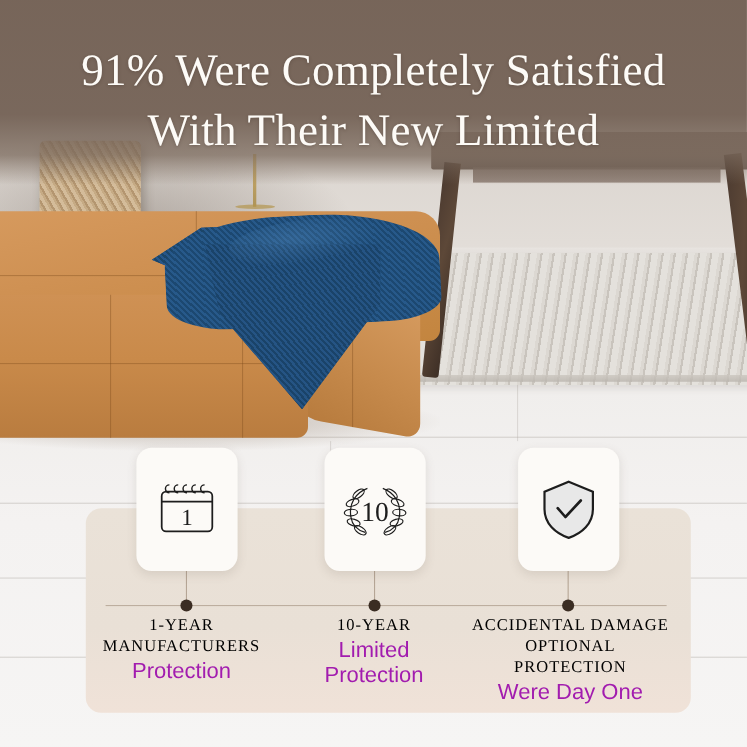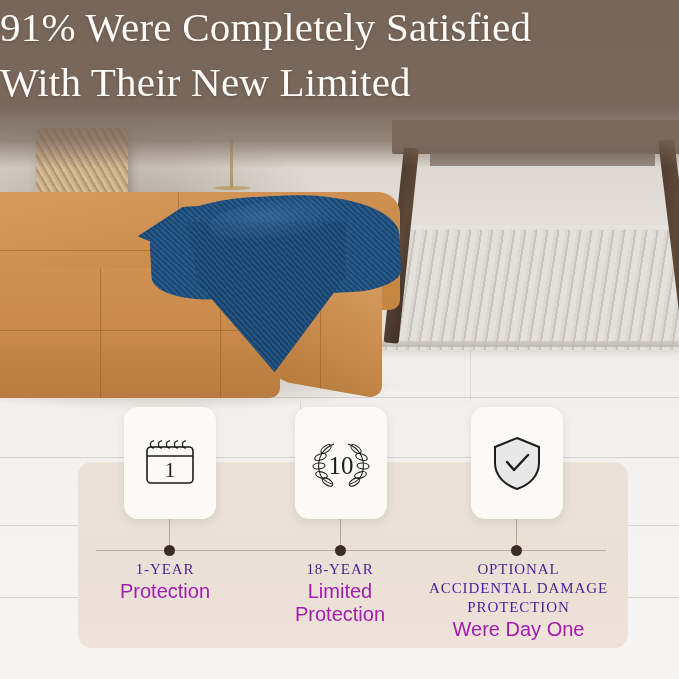--- a/index.html
+++ b/index.html
@@ -239,21 +239,22 @@
     background: linear-gradient(180deg,
       rgba(116,98,86,0.97) 0%,
       rgba(116,98,86,0.95) 62%,
       rgba(122,105,92,0.74) 84%,
       rgba(130,114,101,0.0) 100%);
   }
   .headline {
     position: absolute;
     left: 0; top: 0;
     width: 679px;
-    text-align: left;
+    padding-top: 36px;
+    text-align: center;
     font-family: "Liberation Serif", "DejaVu Serif", serif;
     font-size: 41px;
     line-height: 55px;
     color: #fdfbf7;
     letter-spacing: 0.2px;
     text-shadow: 0 1px 3px rgba(50,38,30,0.30);
   }
   .headline-line { display: block; white-space: nowrap; }
 
   
@@ -304,21 +305,21 @@
   .label-block {
     position: absolute;
     top: 560px;
     text-align: center;
   }
   .lbl-serif {
     font-family: "Liberation Serif", "DejaVu Serif", serif;
     font-size: 15px;
     line-height: 19px;
     letter-spacing: 0.9px;
-    color: #4c1d95;
+    color: #000000;
     display: block;
     white-space: nowrap;
   }
   .lbl-sans {
     font-family: "Liberation Sans", sans-serif;
     font-size: 20px;
     line-height: 22px;
     color: #a21caf;
     display: block;
     white-space: nowrap;
@@ -431,29 +432,30 @@
 
   <div class="icon-card" style="left:471px">
     <svg width="52" height="56" viewBox="0 0 52 56">
       <path d="M26 3 L48 12 V28 C48 41 38 50 26 54 C14 50 4 41 4 28 V12 Z" fill="#e8e8e8" stroke="#1d1d1d" stroke-width="2"></path>
       <path d="M16 27 L23 35 L37 20" fill="none" stroke="#1d1d1d" stroke-width="2.4" stroke-linecap="round" stroke-linejoin="round"></path>
     </svg>
   </div>
 
   <div class="label-block" style="left:40px; width:250px">
     <span class="lbl-serif">1-YEAR</span>
+    <span class="lbl-serif">MANUFACTURERS</span>
     <span class="lbl-sans">Protection</span>
   </div>
 
   <div class="label-block" style="left:245px; width:190px">
-    <span class="lbl-serif">18-YEAR</span>
+    <span class="lbl-serif">10-YEAR</span>
     <span class="lbl-sans">Limited</span>
     <span class="lbl-sans">Protection</span>
   </div>
 
   <div class="label-block" style="left:396px; width:245px">
+    <span class="lbl-serif">ACCIDENTAL DAMAGE</span>
     <span class="lbl-serif">OPTIONAL</span>
-    <span class="lbl-serif">ACCIDENTAL DAMAGE</span>
     <span class="lbl-serif">PROTECTION</span>
     <span class="lbl-sans">Were Day One</span>
   </div>
 
 </div>
 
 </body></html>

